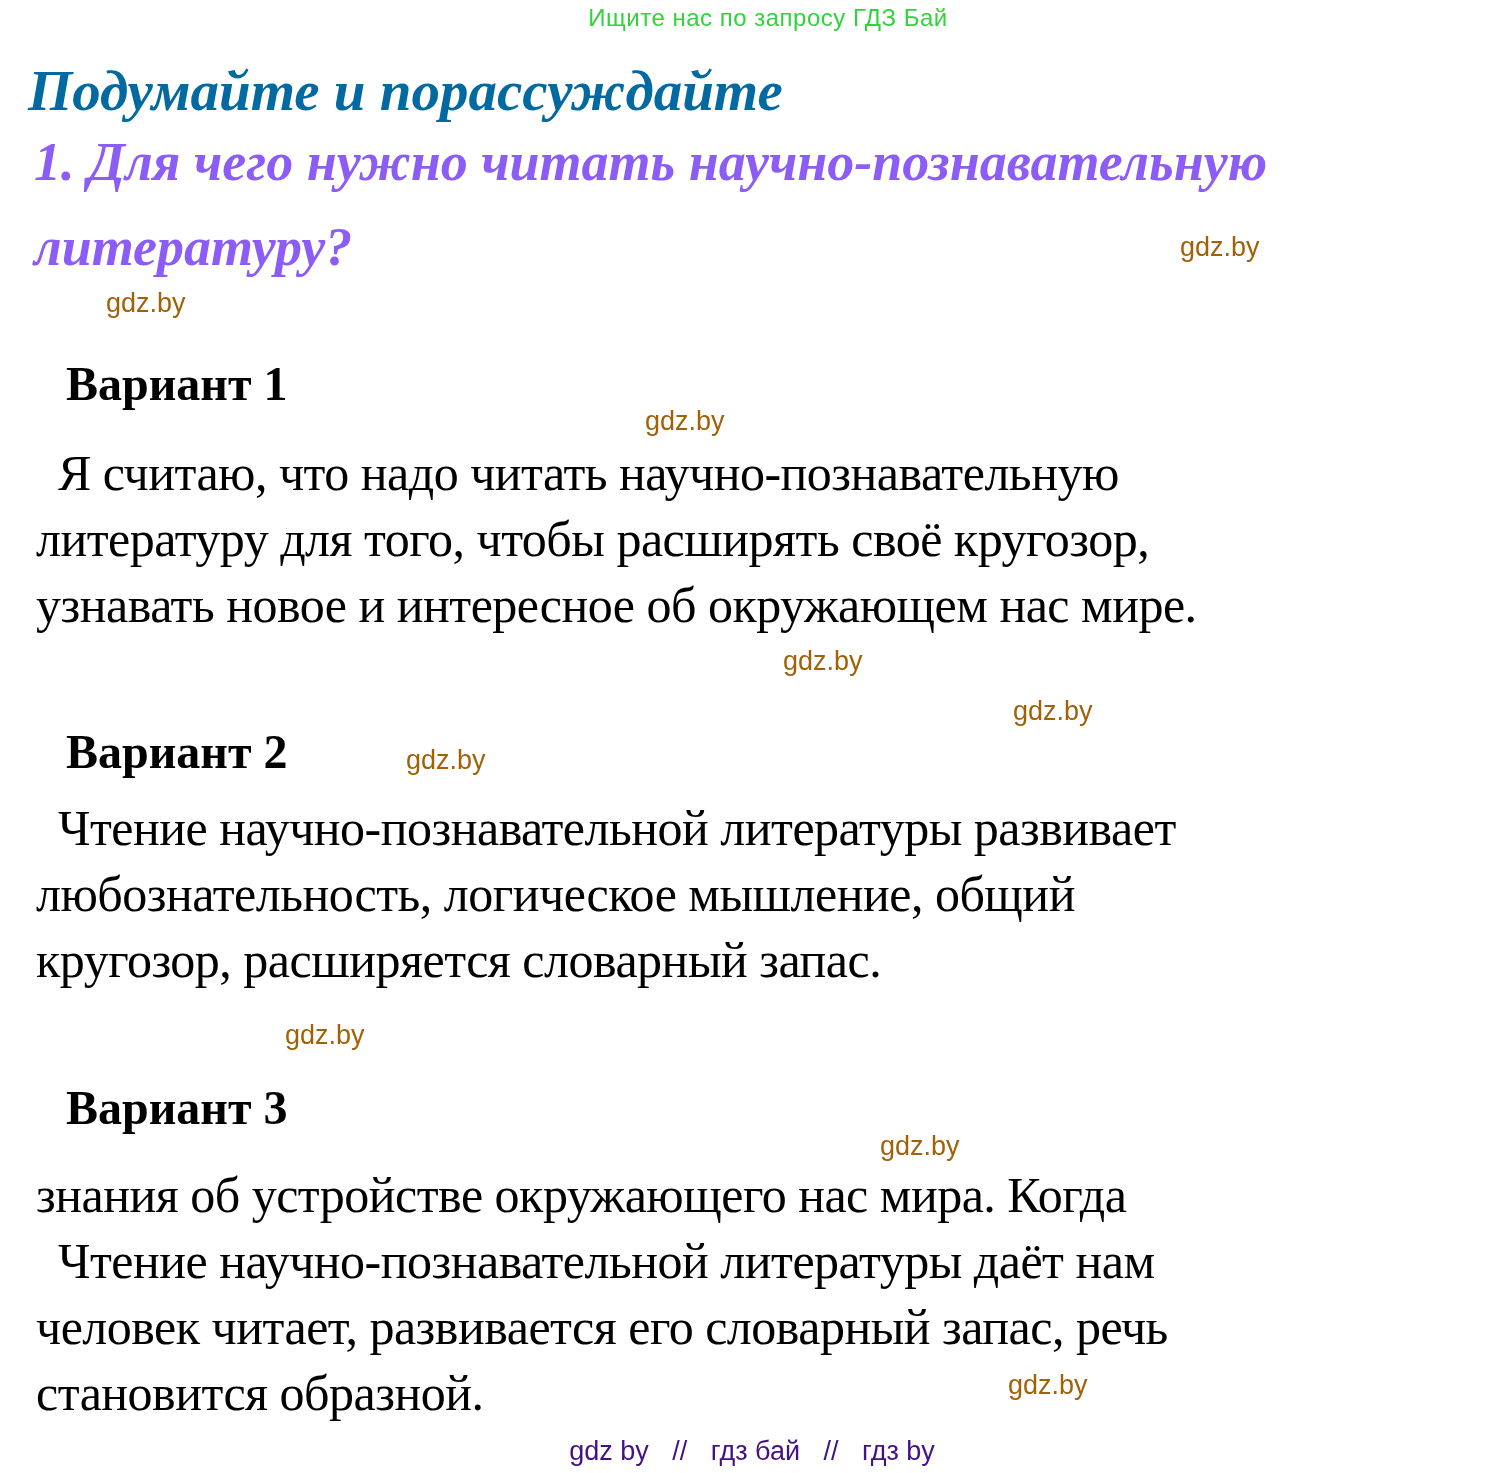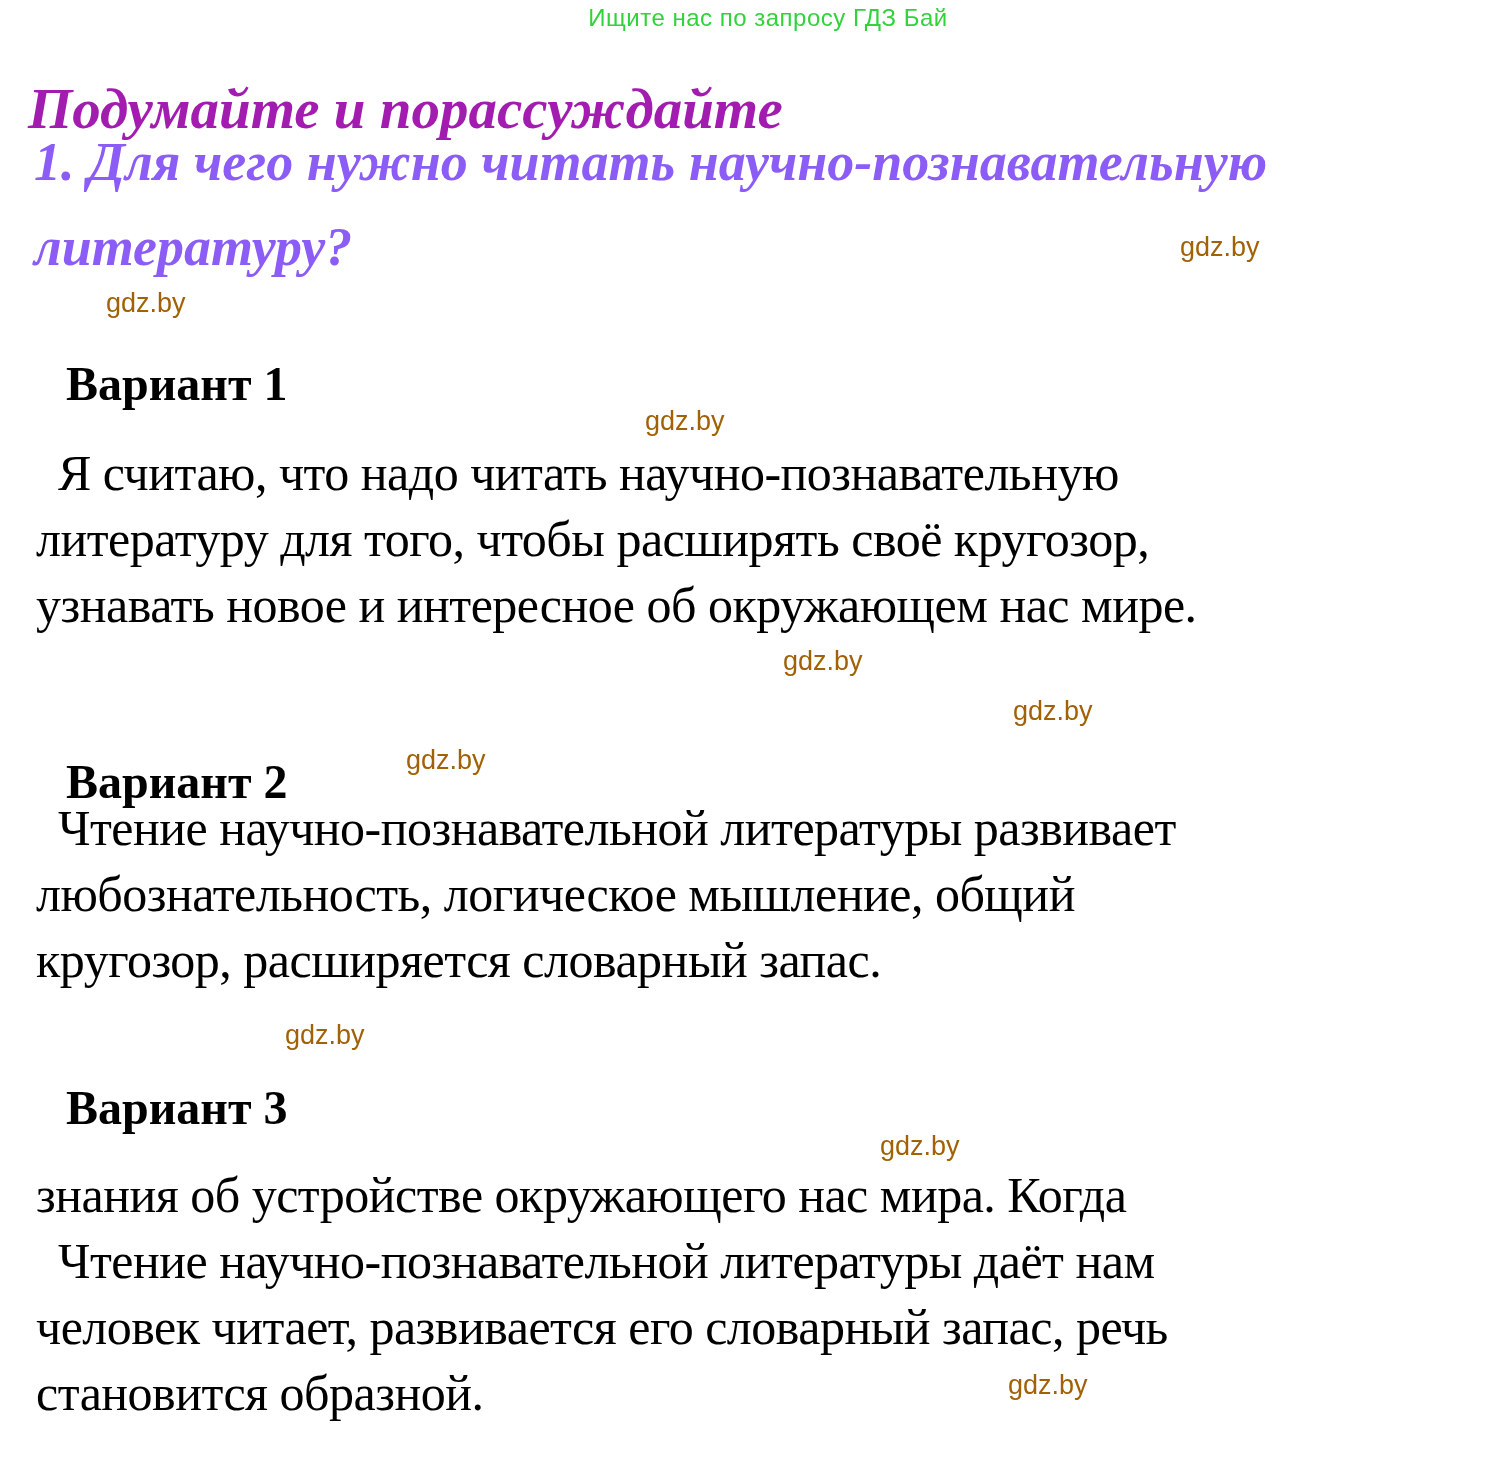--- a/index.html
+++ b/index.html
@@ -30,22 +30,21 @@
   }
   .section-title {
     position: absolute;
     top: 56px;
     left: 28px;
     font-family: "Liberation Serif", serif;
     font-weight: bold;
     font-style: italic;
     font-size: 57px;
     line-height: 70px;
-    color: #a21caf;
-    margin-top: 18px;
+    color: #0369a1;
   }
   .question {
     position: absolute;
     top: 120px;
     left: 34px;
     font-family: "Liberation Serif", serif;
     font-weight: bold;
     font-style: italic;
     font-size: 54px;
     line-height: 85px;
@@ -123,29 +122,36 @@
   <span class="wm" style="left:880px; top:1131px">gdz.by</span>
   <span class="wm" style="left:1008px; top:1370px">gdz.by</span>
 
   <div class="variant-heading" style="top:358px">Вариант 1</div>
   <div class="para" style="top:440px">
     <div class="p-line indent">Я считаю, что надо читать научно-познавательную</div>
     <div class="p-line">литературу для того, чтобы расширять своё кругозор,</div>
     <div class="p-line">узнавать новое и интересное об окружающем нас мире.</div>
   </div>
 
-  <div class="variant-heading" style="top:756px">Вариант 2</div>
+  <div class="variant-heading" style="top:726px">Вариант 2</div>
   <div class="para" style="top:795px">
     <div class="p-line indent">Чтение научно-познавательной литературы развивает</div>
     <div class="p-line">любознательность, логическое мышление, общий</div>
     <div class="p-line">кругозор, расширяется словарный запас.</div>
   </div>
 
   <div class="variant-heading" style="top:1082px">Вариант 3</div>
   <div class="para" style="top:1162px">
     <div class="p-line">знания об устройстве окружающего нас мира. Когда</div>
     <div class="p-line indent">Чтение научно-познавательной литературы даёт нам</div>
     <div class="p-line">человек читает, развивается его словарный запас, речь</div>
     <div class="p-line">становится образной.</div>
   </div>
 
+  <div class="footer">
+    <a>gdz by</a>
+    <span class="sep">//</span>
+    <a>гдз бай</a>
+    <span class="sep">//</span>
+    <a>гдз by</a>
+  </div>
 
 </div>
 
 </body></html>

